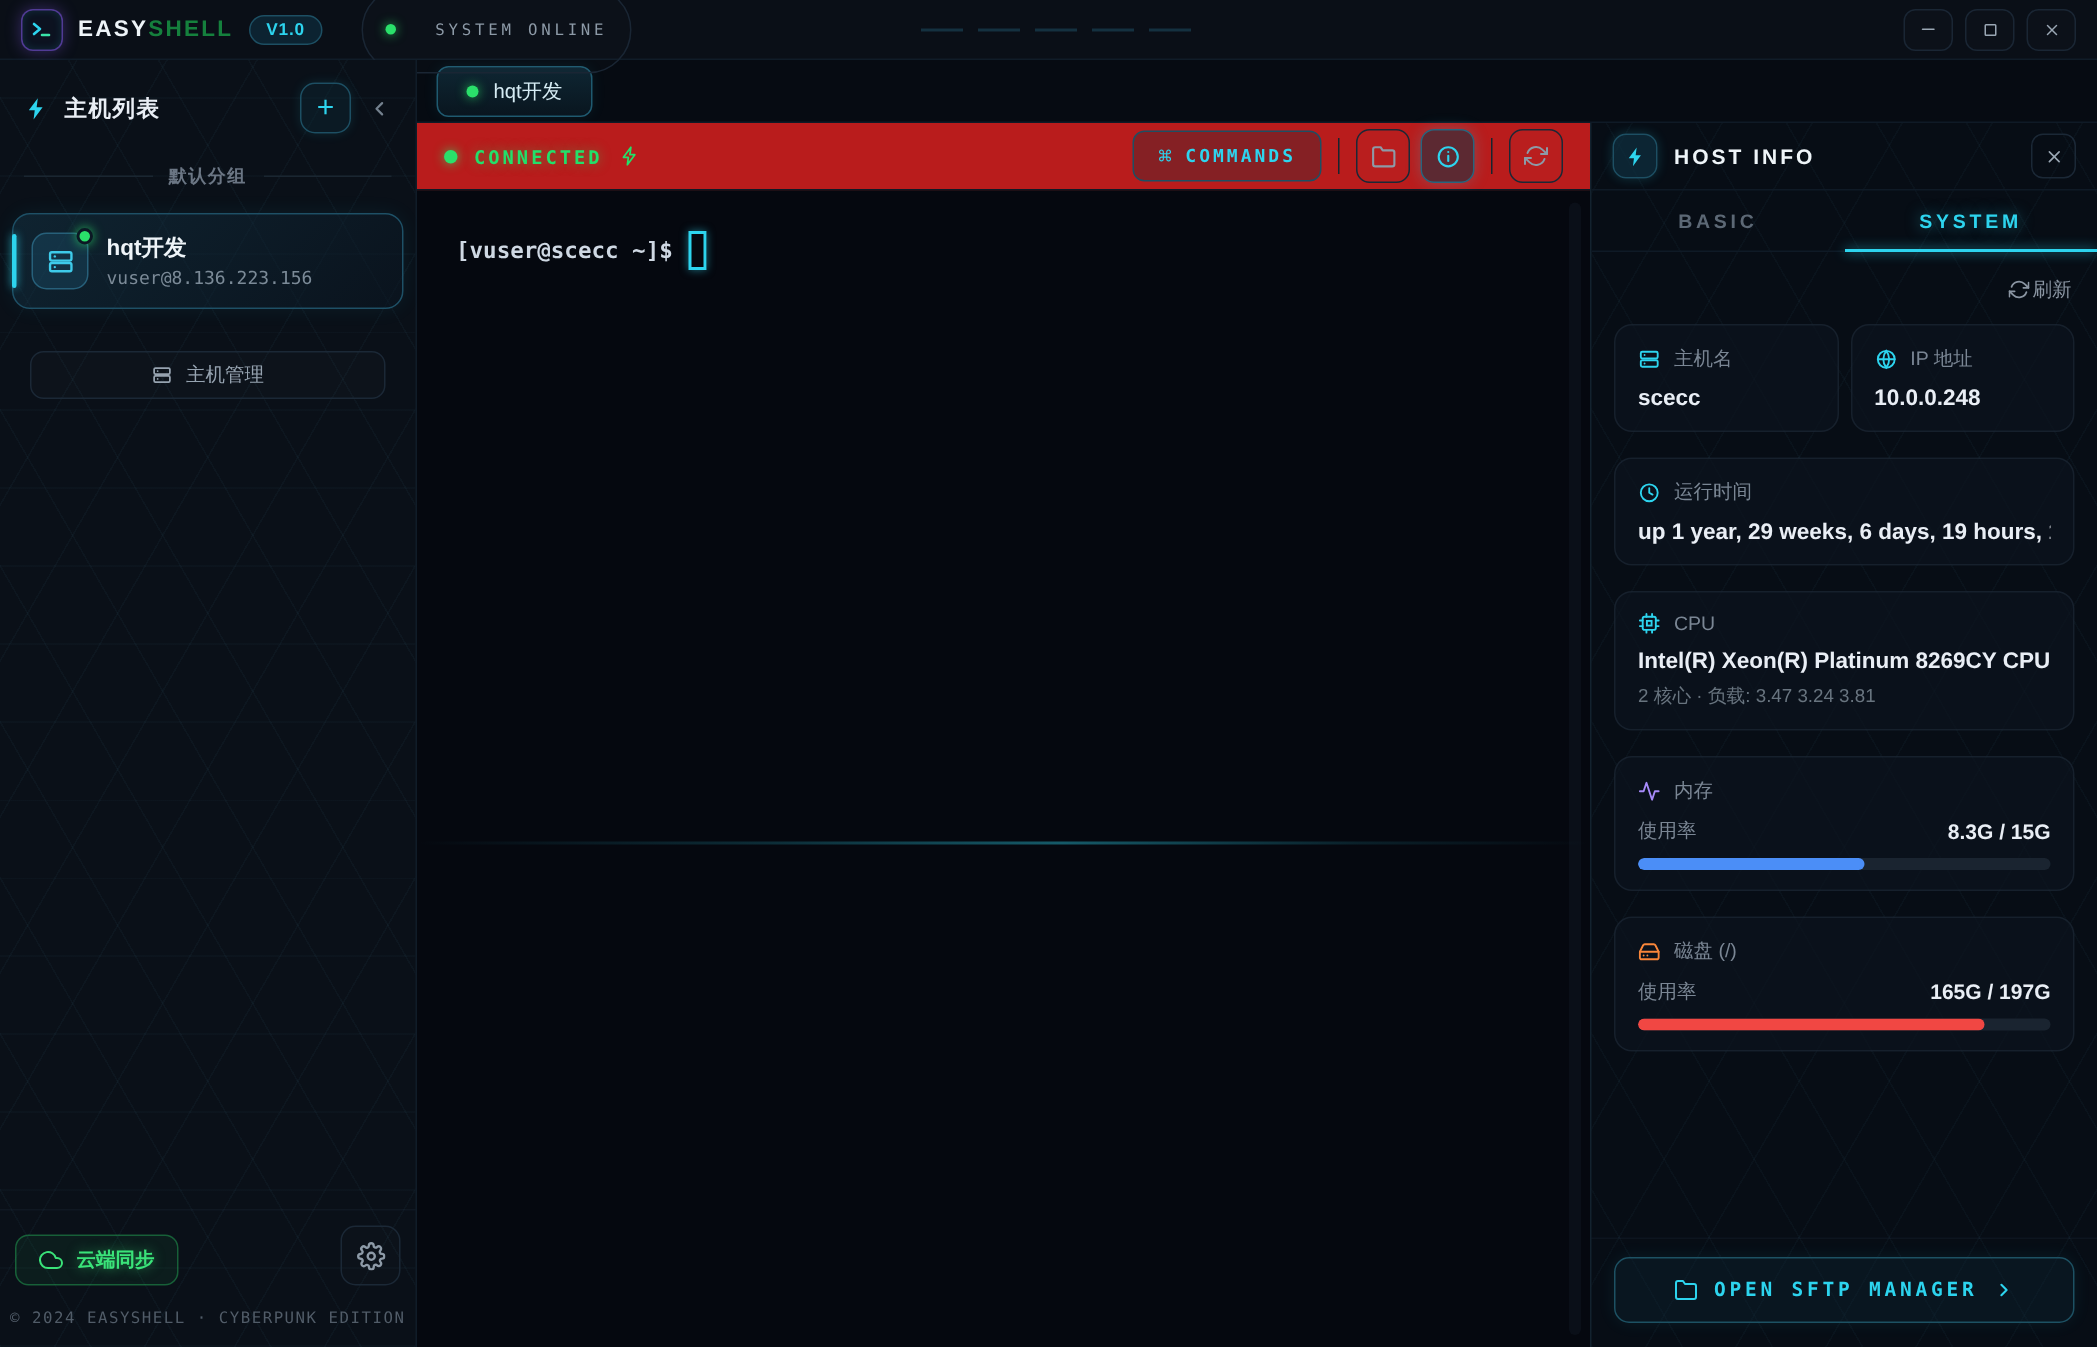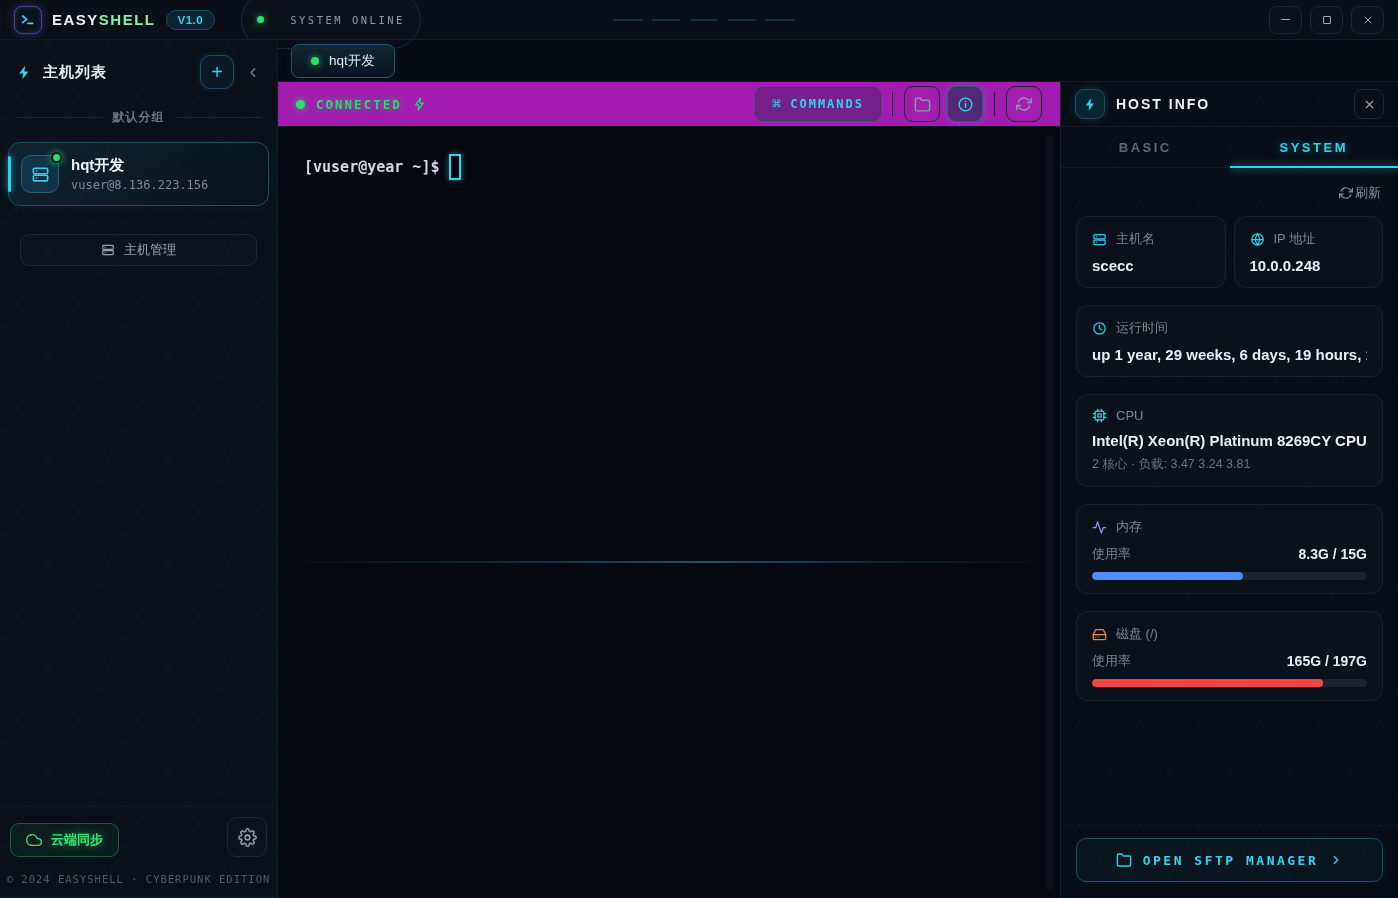--- a/index.html
+++ b/index.html
@@ -15,21 +15,21 @@
     height:40px; display:flex; align-items:center; padding:0 14px;
     background:#0a0f17; border-bottom:1px solid #101c28; position:relative;
   }
   .logo-box {
     width:28px; height:28px; border-radius:8px; background:#0c1220;
     border:1px solid rgba(139,92,246,.55);
     box-shadow:0 0 10px rgba(139,92,246,.35), inset 0 0 6px rgba(45,212,238,.15);
     display:flex; align-items:center; justify-content:center; margin-right:10px;
   }
   .brand { font-size:15px; font-weight:800; letter-spacing:1.5px; color:#eef4f8; }
-  .brand .accent { color:#86efac; }
+  .brand .accent { color:#15803d; }
   .version-badge {
     margin-left:10px; padding:3px 11px; border-radius:999px; font-size:11.5px; font-weight:700;
     color:#2dd4ee; background:rgba(14,48,66,.6); border:1px solid #1d4f63; letter-spacing:.5px;
   }
   .online-pill {
     margin-left:26px; padding:22px 15px; border-radius:999px; border:1px solid #1a2634;
     display:flex; align-items:center; gap:26px; background:rgba(255,255,255,.012);justify-content:space-between;
   }
   .dot { border-radius:50%; display:inline-block; }
   .dot-green { background:#2ae06a; box-shadow:0 0 7px rgba(42,224,106,.8); }
@@ -119,21 +119,21 @@
     height:34px; padding:0 19px; border-radius:8px; display:flex; align-items:center; gap:10px; cursor:pointer;
     border:1px solid #1f5a70; color:#d6ecf4; font-size:13.5px;
     background:linear-gradient(180deg, rgba(20,56,72,.6), rgba(12,32,44,.5));
     box-shadow:0 0 10px rgba(45,212,238,.08);
   }
   .terminal-tab .dot { width:8px; height:8px; }
 
   .content-row { flex:1; display:flex; min-height:0; }
   .terminal-col { flex:1; display:flex; flex-direction:column; min-width:0; }
 
-  .statusbar { height:45px; flex:none; display:flex; padding:0 18px; border-bottom:1px solid #0f1a26; background:#a21caf; }
+  .statusbar { height:45px; flex:none; display:flex; padding:0 18px; border-bottom:1px solid #0f1a26; background:#b91c1c; }
   .conn-group { display:flex; align-items:center; gap:11px; color:#22e06a; }
   .conn-group .dot { width:9px; height:9px; }
   .conn-text { font-family:"DejaVu Sans Mono",monospace; font-size:12.5px; font-weight:700; letter-spacing:2px; text-shadow:0 0 8px rgba(34,224,106,.5); }
   .statusbar-right { margin-left:auto; display:flex; align-items:center; }
   .commands-btn {
     height:34px; padding:0 16px; border-radius:8px; display:flex; align-items:center; gap:9px; cursor:pointer;
     border:1px solid #1d4f63; background:rgba(13,42,56,.3); color:#2dd4ee;
     font-family:"DejaVu Sans Mono",monospace; font-size:12px; font-weight:700; letter-spacing:2px;
   }
   .cmd-glyph { font-size:15px; font-weight:400; letter-spacing:0; }
@@ -389,21 +389,21 @@
                     <polyline points="1 20 1 14 7 14"></polyline>
                   <path d="M3.51 9a9 9 0 0 1 14.85-3.36L23 10M1 14l4.64 4.36A9 9 0 0 0 20.49 15"></path>
                 </svg>
               </span>
             </div>
           </div>
         </div>
 
         <div class="terminal">
           <div class="prompt-line">
-            <span class="prompt-text">[vuser@year ~]$</span>
+            <span class="prompt-text">[vuser@scecc ~]$</span>
             <span class="cursor-block"></span>
           </div>
           <div class="scanline"></div>
           <div class="term-scrollbar"></div>
         </div>
       </div>
 
       <div class="host-panel">
         <div class="panel-header">
           <div class="panel-icon-box">

